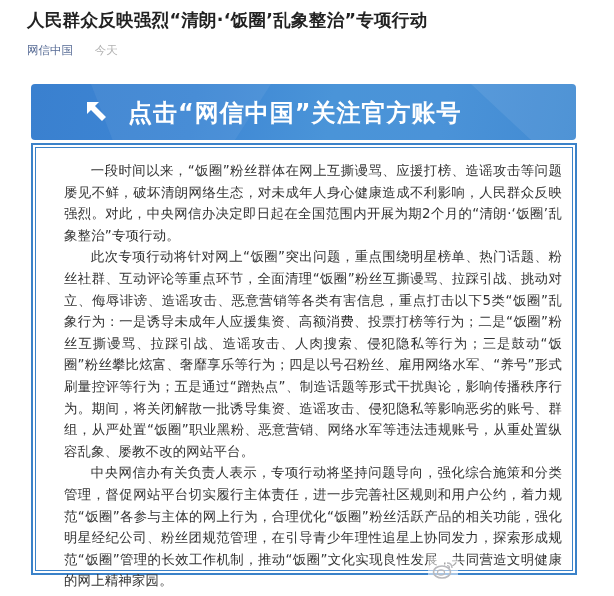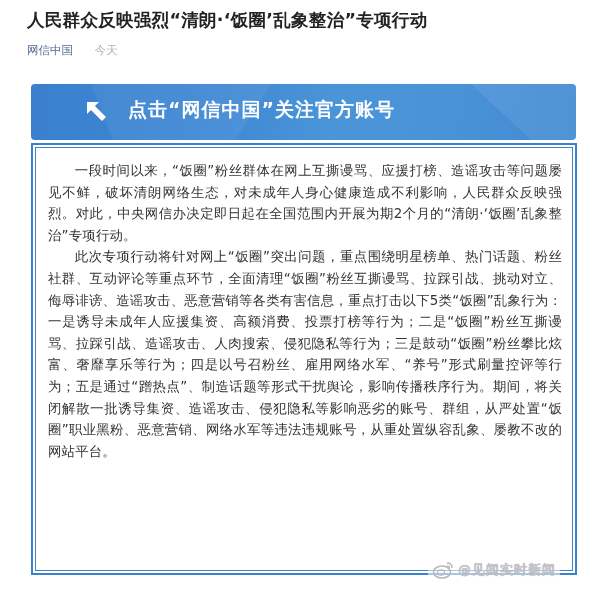--- a/index.html
+++ b/index.html
@@ -31,30 +31,30 @@
   .banner .facet2 {
     position: absolute; right: 0; top: 0; width: 150px; height: 100%;
     background: rgba(255,255,255,0.08);
     clip-path: polygon(30% 0, 100% 0, 100% 100%, 70% 100%);
   }
   .banner .arrow {
     position: absolute; left: 52px; top: 14px; width: 26px; height: 26px;
   }
   .banner .label {
     position: absolute; left: 97px; top: 13px;
-    font-size: 19px; font-weight: bold; color: #ffffff; letter-spacing: 1px;
+    font-size: 24px; font-weight: bold; color: #ffffff; letter-spacing: 1px;
     white-space: nowrap;
   }
   .box {
     position: absolute; left: 31px; top: 143px; width: 538px; height: 424px;
     border: 2px solid #3b82c9; padding: 2px; background: #fff;
   }
   .box-inner {
     width: 100%; height: 100%; border: 1.5px solid #3b82c9; box-sizing: border-box;
-    padding: 12px 10px 0 12px;
+    padding: 12px 10px 0 28px;
   }
   .para {
     margin: 0; font-size: 13.4px; line-height: 21.6px; color: #333333;
     text-indent: 2em; text-align: justify; letter-spacing: 0.2px;
   }
   .watermark {
     position: absolute; left: 428px; top: 557px; height: 26px;
     display: flex; align-items: center; gap: 4px;
     background: rgba(255,255,255,0.55); padding: 0 4px;
   }
@@ -80,24 +80,24 @@
   <svg class="arrow" viewBox="0 0 26 26">
     <path d="M4 4 L4 16 L8 12 L19 23 L23 19 L12 8 L16 4 Z" fill="#ffffff"></path>
   </svg>
   <span class="label">点击“网信中国”关注官方账号</span>
 </div>
 
 <div class="box">
   <div class="box-inner">
     <p class="para">一段时间以来，“饭圈”粉丝群体在网上互撕谩骂、应援打榜、造谣攻击等问题屡见不鲜，破坏清朗网络生态，对未成年人身心健康造成不利影响，人民群众反映强烈。对此，中央网信办决定即日起在全国范围内开展为期2个月的“清朗·‘饭圈’乱象整治”专项行动。</p>
     <p class="para">此次专项行动将针对网上“饭圈”突出问题，重点围绕明星榜单、热门话题、粉丝社群、互动评论等重点环节，全面清理“饭圈”粉丝互撕谩骂、拉踩引战、挑动对立、侮辱诽谤、造谣攻击、恶意营销等各类有害信息，重点打击以下5类“饭圈”乱象行为：一是诱导未成年人应援集资、高额消费、投票打榜等行为；二是“饭圈”粉丝互撕谩骂、拉踩引战、造谣攻击、人肉搜索、侵犯隐私等行为；三是鼓动“饭圈”粉丝攀比炫富、奢靡享乐等行为；四是以号召粉丝、雇用网络水军、“养号”形式刷量控评等行为；五是通过“蹭热点”、制造话题等形式干扰舆论，影响传播秩序行为。期间，将关闭解散一批诱导集资、造谣攻击、侵犯隐私等影响恶劣的账号、群组，从严处置“饭圈”职业黑粉、恶意营销、网络水军等违法违规账号，从重处置纵容乱象、屡教不改的网站平台。</p>
+    <p class="para">中央网信办有关负责人表示，专项行动将坚持问题导向，强化综合施策和分类管理，督促网站平台切实履行主体责任，进一步完善社区规则和用户公约，着力规范“饭圈”各参与主体的网上行为，合理优化“饭圈”粉丝活跃产品的相关功能，强化明星经纪公司、粉丝团规范管理，在引导青少年理性追星上协同发力，探索形成规范“饭圈”管理的长效工作机制，推动“饭圈”文化实现良性发展，共同营造文明健康的网上精神家园。</p>
   </div>
 </div>
 
 <div class="watermark">
   <svg class="wb-icon" viewBox="0 0 22 20">
     <ellipse cx="10" cy="12" rx="8.5" ry="6" fill="none" stroke="#b8b8bc" stroke-width="1.6"></ellipse>
     <ellipse cx="9" cy="12.5" rx="3.5" ry="2.6" fill="none" stroke="#b8b8bc" stroke-width="1.2"></ellipse>
     <path d="M15 3 Q20 3 20 8" fill="none" stroke="#b8b8bc" stroke-width="1.4"></path>
     <path d="M15 5.5 Q17.5 5.5 17.5 8" fill="none" stroke="#b8b8bc" stroke-width="1.2"></path>
   </svg>
-  <span class="wm-text">@见闻实时新闻</span>
 </div>
 
 </body></html>

